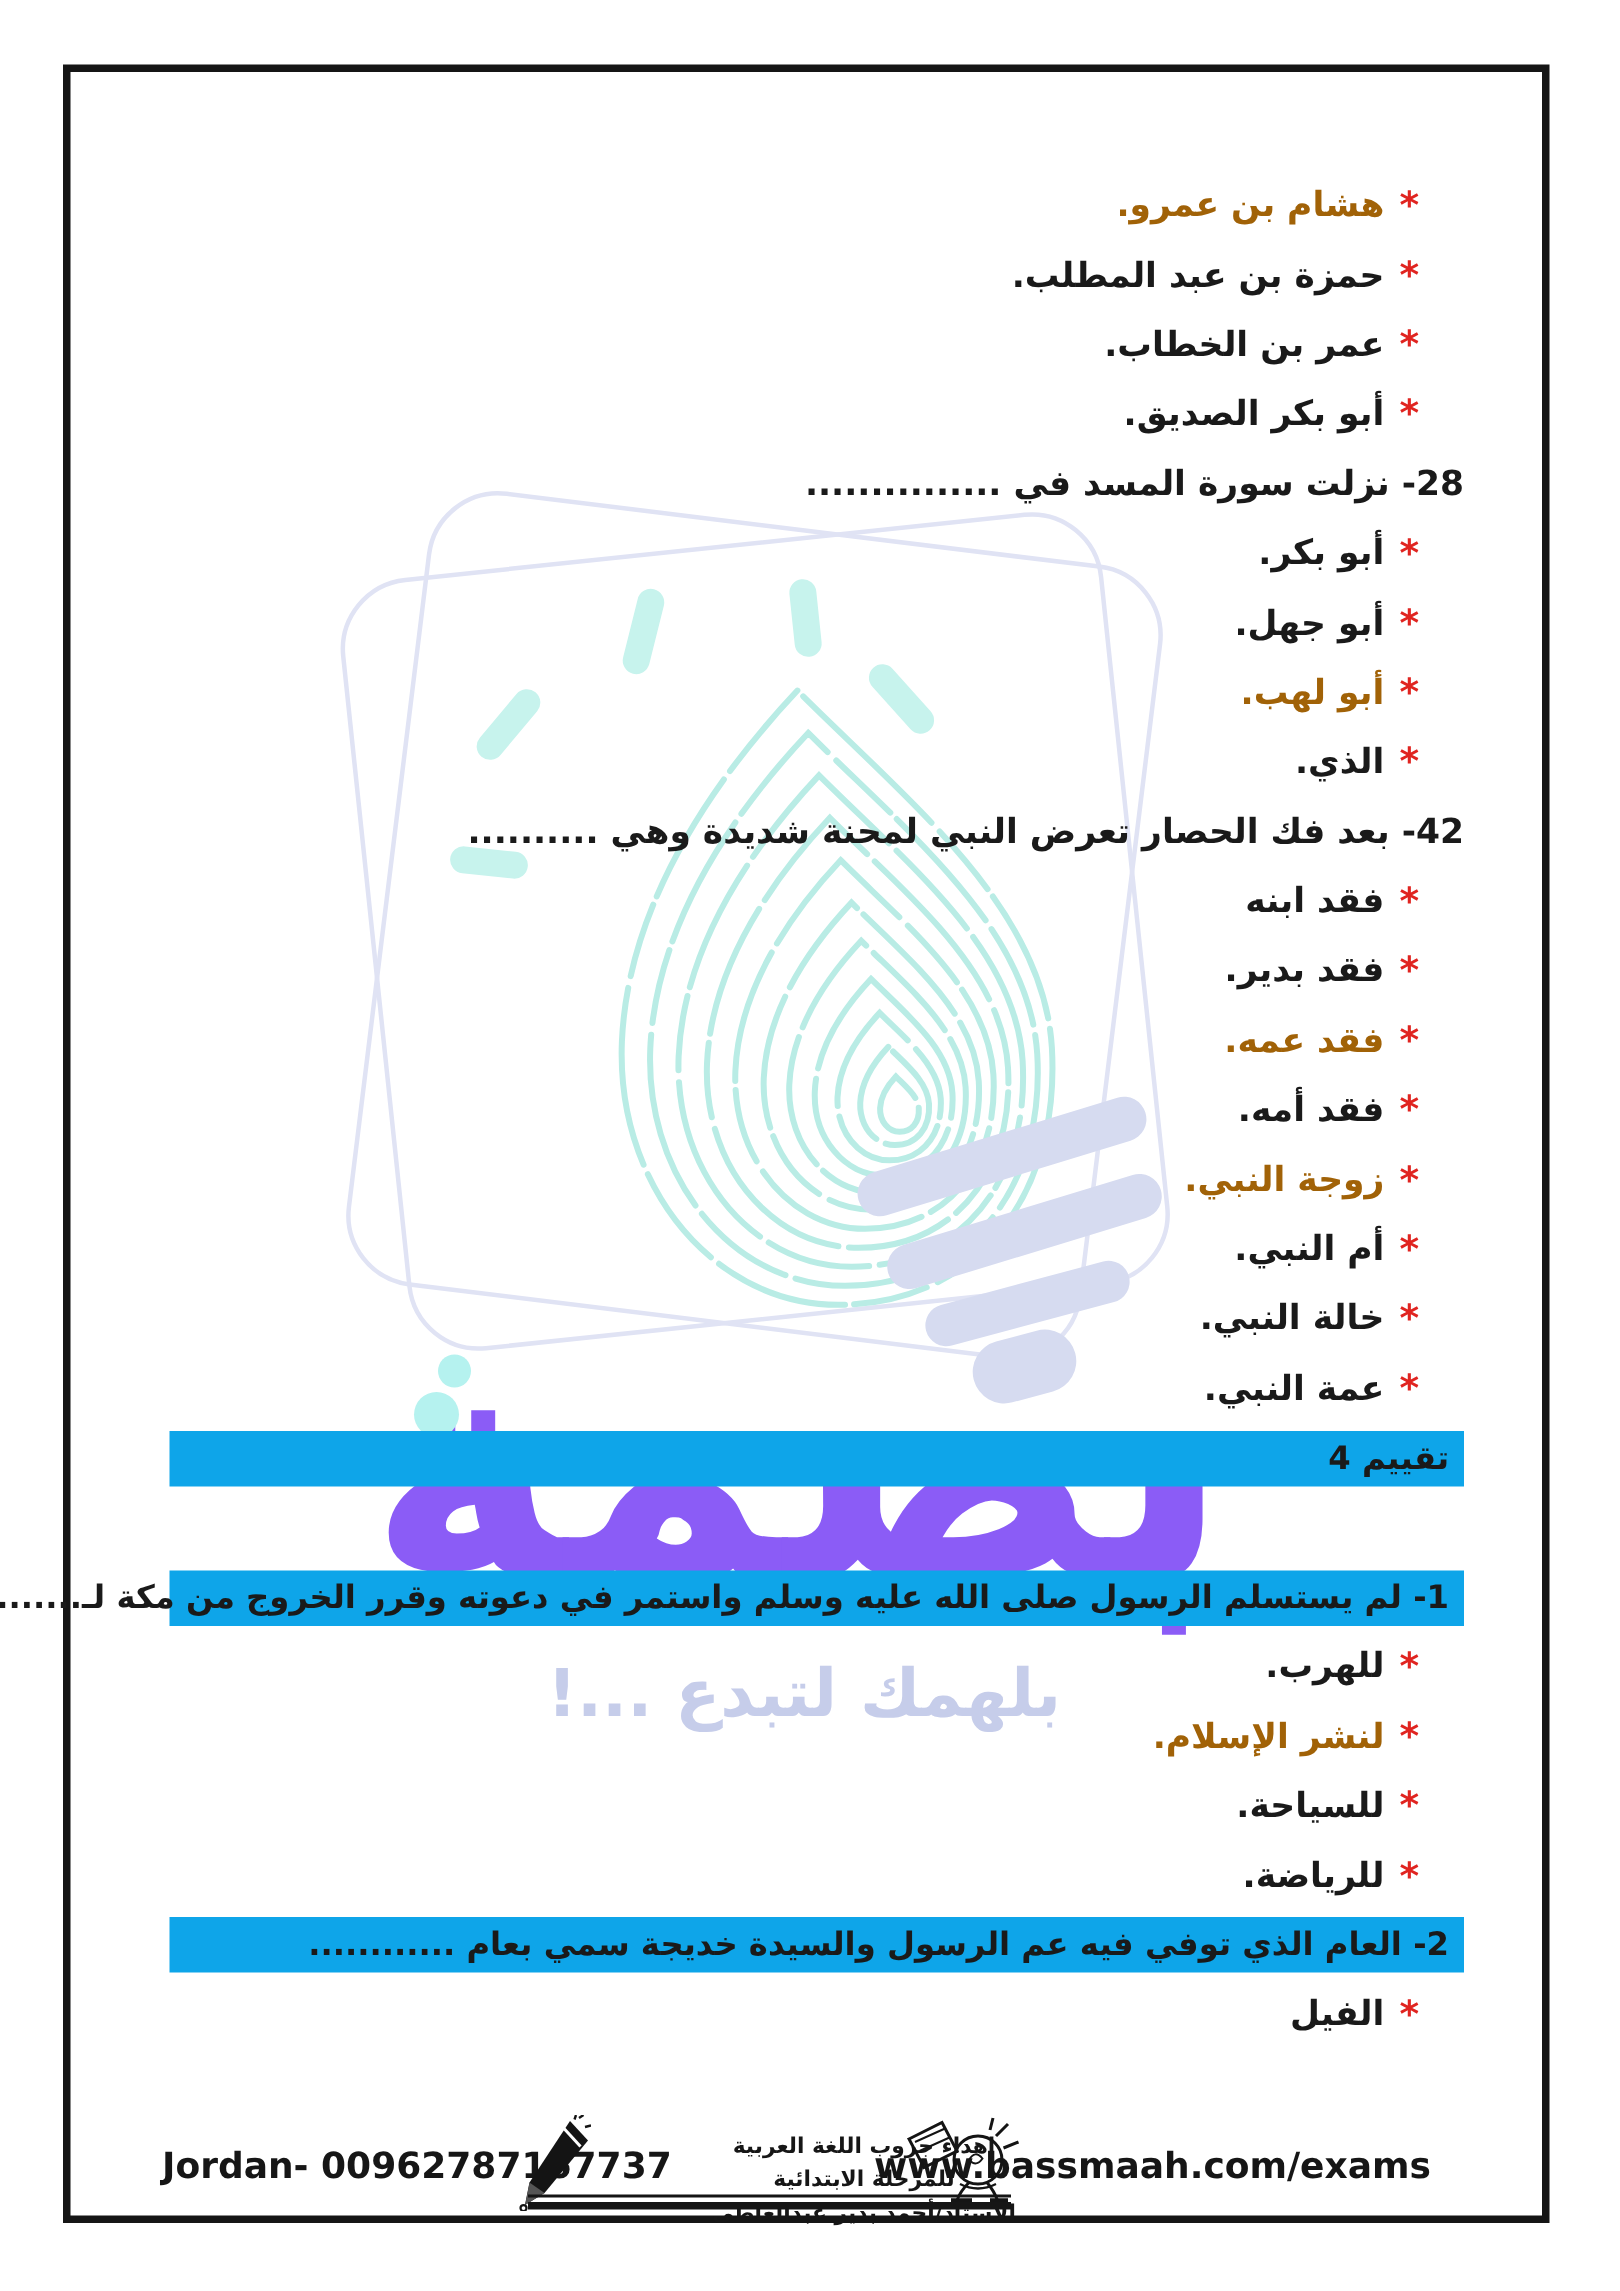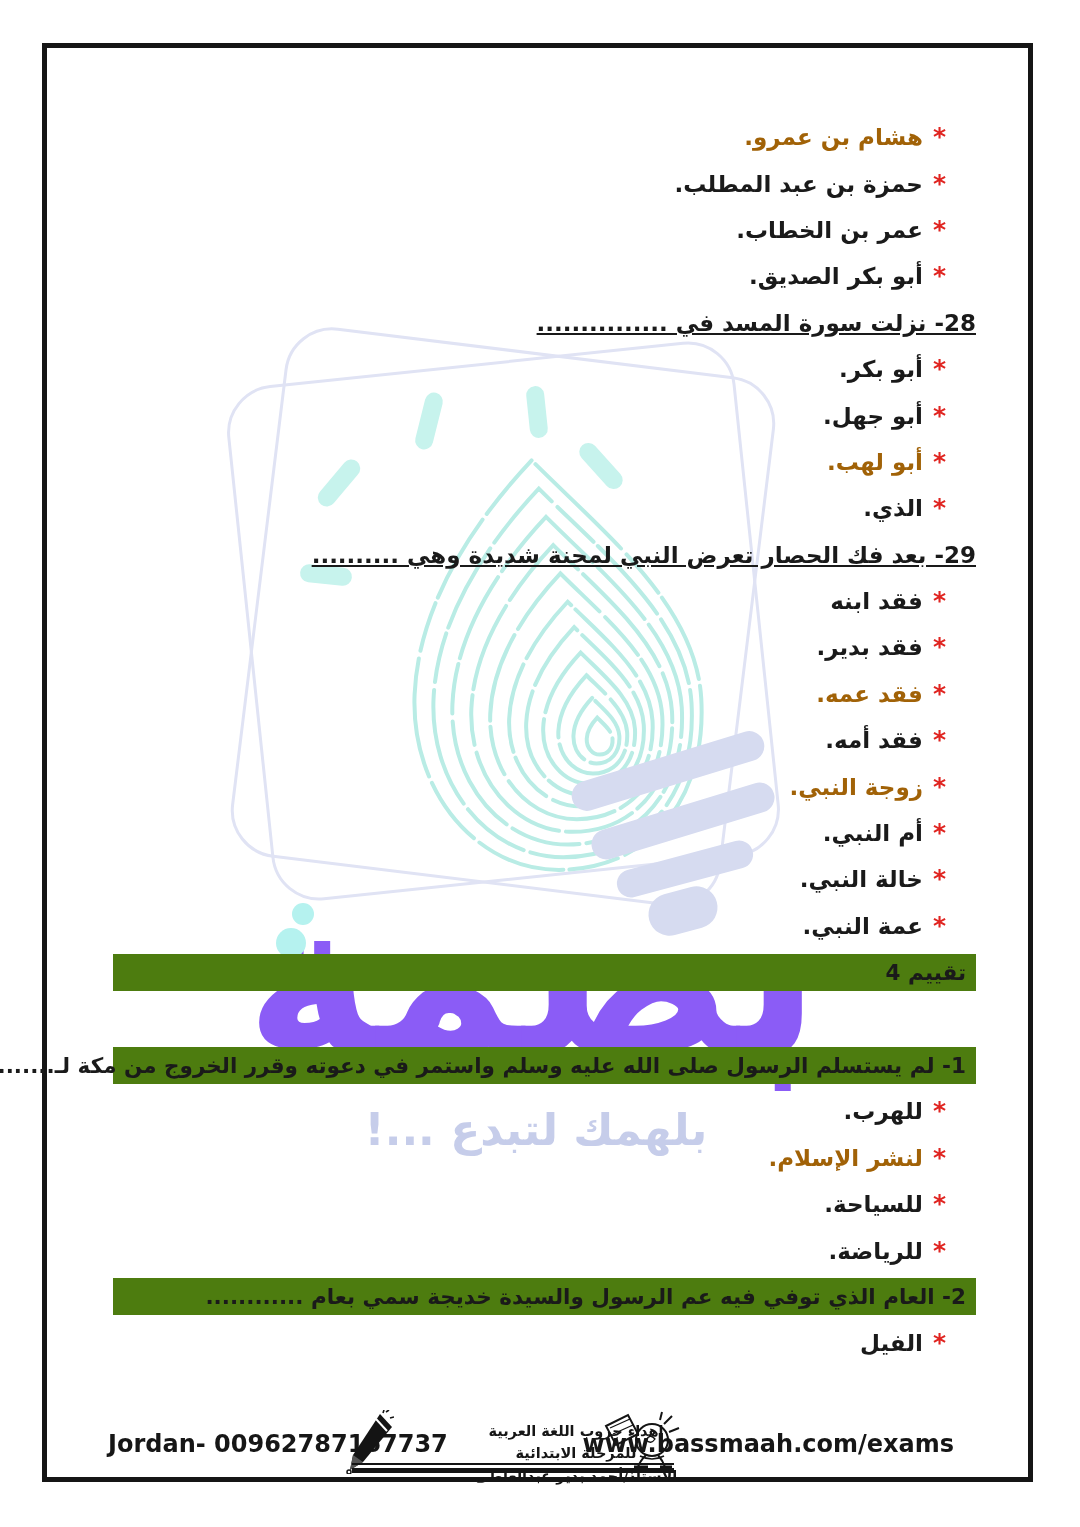--- a/index.html
+++ b/index.html
@@ -43,25 +43,25 @@
   
   .content{
     position:absolute;left:113px;top:114px;width:863px;z-index:2;direction:rtl;
     color:#1a1a1a;
   }
   .row{height:46.4px;display:flex;align-items:center;}
   .opt{font-size:23px;font-weight:bold;padding-right:30px;column-gap:10px;}
   .opt .star{color:#e02420;font-size:25px;line-height:10px;}
   .opt .txt{white-space:nowrap;}
   .opt.red .txt{color:#a16207;}
-  .q{font-size:23px;font-weight:bold;text-decoration:underline;}
+  .q{font-size:23px;font-weight:bold;}
   .q .txt{white-space:nowrap;}
   .bar-row{align-items:center;}
   .bar{
-    background:#4d7c0f;height:37px;width:100%;display:flex;align-items:center;
+    background:#0ea5e9;height:37px;width:100%;display:flex;align-items:center;
     padding:0 10px;box-sizing:border-box;font-size:21.5px;font-weight:bold;
     white-space:nowrap;
   }
   
   .footer-phone{
     position:absolute;left:108px;top:1430px;font-size:24px;font-weight:bold;
     direction:ltr;color:#161616;z-index:3;
   }
   .footer-site{
     position:absolute;right:126px;top:1430px;font-size:24px;font-weight:bold;
@@ -147,21 +147,21 @@
       </div>
     <div class="row opt red">
         <span class="star">*</span>
         <span class="txt">أبو لهب.</span>
       </div>
     <div class="row opt">
         <span class="star">*</span>
         <span class="txt">الذي.</span>
       </div>
     <div class="row q">
-        <span class="txt">29- بعد فك الحصار تعرض النبي لمحنة شديدة وهي ..........</span>
+        <span class="txt">42- بعد فك الحصار تعرض النبي لمحنة شديدة وهي ..........</span>
       </div>
     <div class="row opt">
         <span class="star">*</span>
         <span class="txt">فقد ابنه</span>
       </div>
     <div class="row opt">
         <span class="star">*</span>
         <span class="txt">فقد بدير.</span>
       </div>
     <div class="row opt red">

